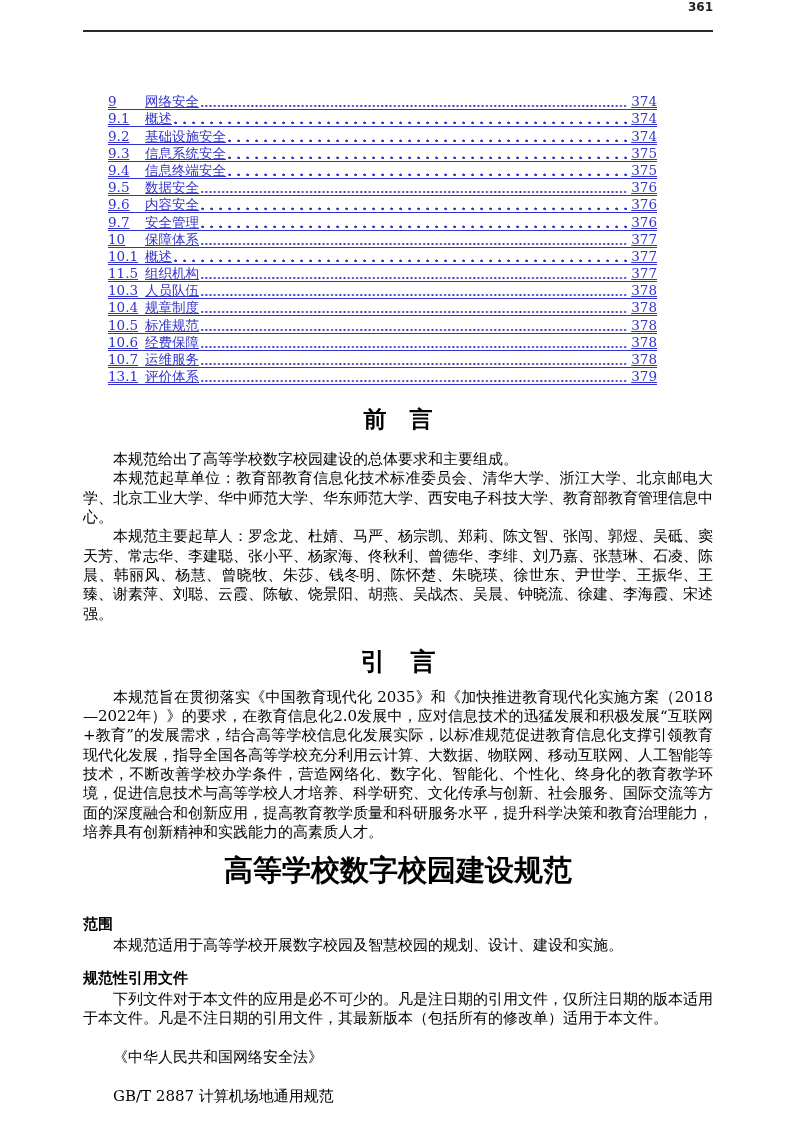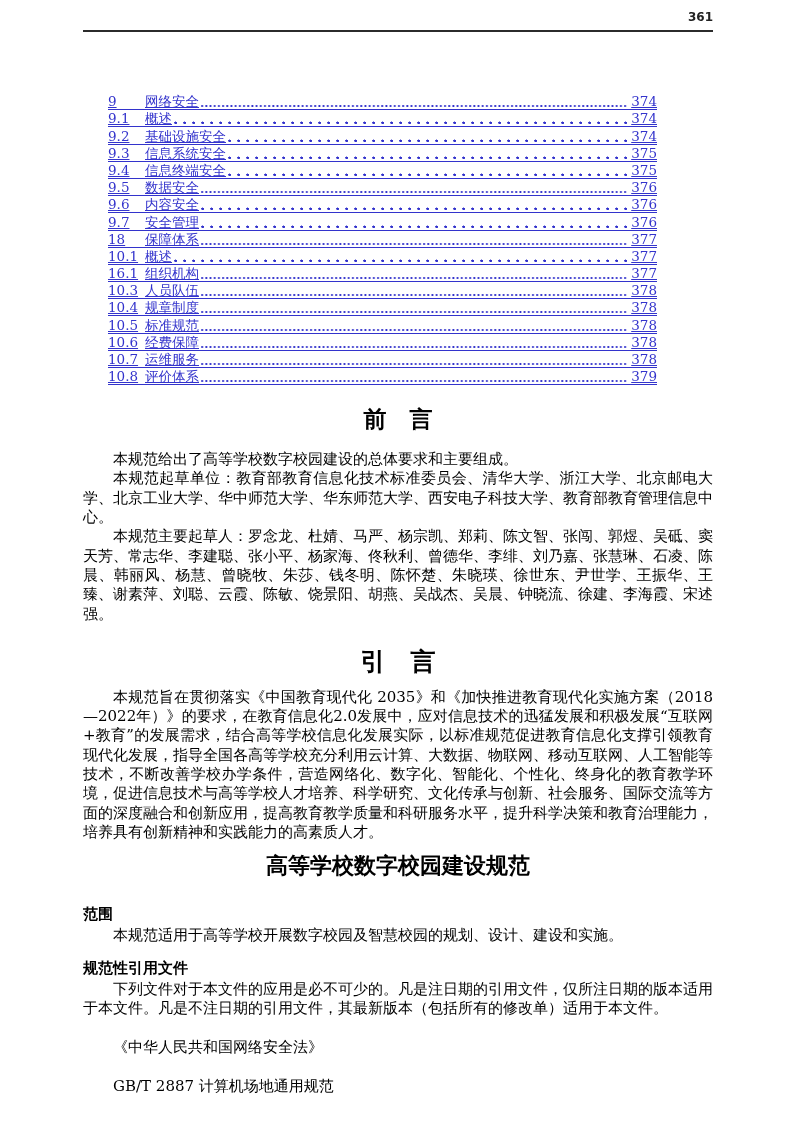--- a/index.html
+++ b/index.html
@@ -4,21 +4,21 @@
 <style>
   :root { --link:#3333cc; --text:#000000; --rule:#2b2b2b; }
   * { box-sizing:border-box; }
   html,body { margin:0; padding:0; background:#ffffff; }
   .page {
     position:relative; width:793px; height:1122px; background:#fff;
     font-family:"DejaVu Serif","Liberation Serif",serif; color:var(--text);
     overflow:hidden;
   }
   .pagenum {
-    position:absolute; top:10px; right:80px;
+    position:absolute; top:0; right:80px;
     font-family:"DejaVu Sans","Liberation Sans",sans-serif;
     font-weight:bold; font-size:12px; color:#222;
   }
   .rule { position:absolute; top:30px; left:83px; width:630px; height:2px; background:var(--rule); }
   .content { position:absolute; top:94px; left:83px; width:630px; }
 
   
   .toc { margin-left:25px; width:549px; }
   .toc-row {
     display:flex; align-items:flex-end;
@@ -44,21 +44,21 @@
   }
   .toc-page { text-decoration:underline; }
 
   
   .h-center {
     text-align:center; font-family:"DejaVu Sans","Liberation Sans",sans-serif;
     font-weight:bold; color:#000;
   }
   .h-fore { font-size:23px; margin:19px 0 15px 0;text-align:center; }
   .h-intro { font-size:25px; margin:21px 0 10px 0; }
-  .h-doc { font-size:22px; margin:9px 0 0 0; }
+  .h-doc { font-size:29px; margin:9px 0 0 0; }
   .h-sec {
     font-family:"DejaVu Sans","Liberation Sans",sans-serif;
     font-weight:bold; font-size:15px; margin:0 0 2px 0;
   }
   .h-sec.scope { margin-top:24px; }
   .h-sec.refs { margin-top:13px; }
 
   
   p.body {
     margin:0; font-size:15px; line-height:19.3px;
@@ -118,33 +118,33 @@
         <span class="leader spaced"></span>
         <span class="toc-page">376</span>
       </div>
       <div class="toc-row">
         <span class="toc-num">9.7</span>
         <span class="toc-title">安全管理</span>
         <span class="leader spaced"></span>
         <span class="toc-page">376</span>
       </div>
       <div class="toc-row">
-        <span class="toc-num">18</span>
+        <span class="toc-num">10</span>
         <span class="toc-title">保障体系</span>
         <span class="leader fine"></span>
         <span class="toc-page">377</span>
       </div>
       <div class="toc-row">
         <span class="toc-num">10.1</span>
         <span class="toc-title">概述</span>
         <span class="leader spaced"></span>
         <span class="toc-page">377</span>
       </div>
       <div class="toc-row">
-        <span class="toc-num">16.1</span>
+        <span class="toc-num">11.5</span>
         <span class="toc-title">组织机构</span>
         <span class="leader fine"></span>
         <span class="toc-page">377</span>
       </div>
       <div class="toc-row">
         <span class="toc-num">10.3</span>
         <span class="toc-title">人员队伍</span>
         <span class="leader fine"></span>
         <span class="toc-page">378</span>
       </div>
@@ -166,21 +166,21 @@
         <span class="leader fine"></span>
         <span class="toc-page">378</span>
       </div>
       <div class="toc-row">
         <span class="toc-num">10.7</span>
         <span class="toc-title">运维服务</span>
         <span class="leader fine"></span>
         <span class="toc-page">378</span>
       </div>
       <div class="toc-row">
-        <span class="toc-num">10.8</span>
+        <span class="toc-num">13.1</span>
         <span class="toc-title">评价体系</span>
         <span class="leader fine"></span>
         <span class="toc-page">379</span>
       </div>
     </div>
 
     <div class="h-center h-fore">前　言</div>
     <p class="body">本规范给出了高等学校数字校园建设的总体要求和主要组成。</p>
     <p class="body">本规范起草单位：教育部教育信息化技术标准委员会、清华大学、浙江大学、北京邮电大学、北京工业大学、华中师范大学、华东师范大学、西安电子科技大学、教育部教育管理信息中心。</p>
     <p class="body">本规范主要起草人：罗念龙、杜婧、马严、杨宗凯、郑莉、陈文智、张闯、郭煜、吴砥、窦天芳、常志华、李建聪、张小平、杨家海、佟秋利、曾德华、李绯、刘乃嘉、张慧琳、石凌、陈晨、韩丽风、杨慧、曾晓牧、朱莎、钱冬明、陈怀楚、朱晓瑛、徐世东、尹世学、王振华、王臻、谢素萍、刘聪、云霞、陈敏、饶景阳、胡燕、吴战杰、吴晨、钟晓流、徐建、李海霞、宋述强。</p>

